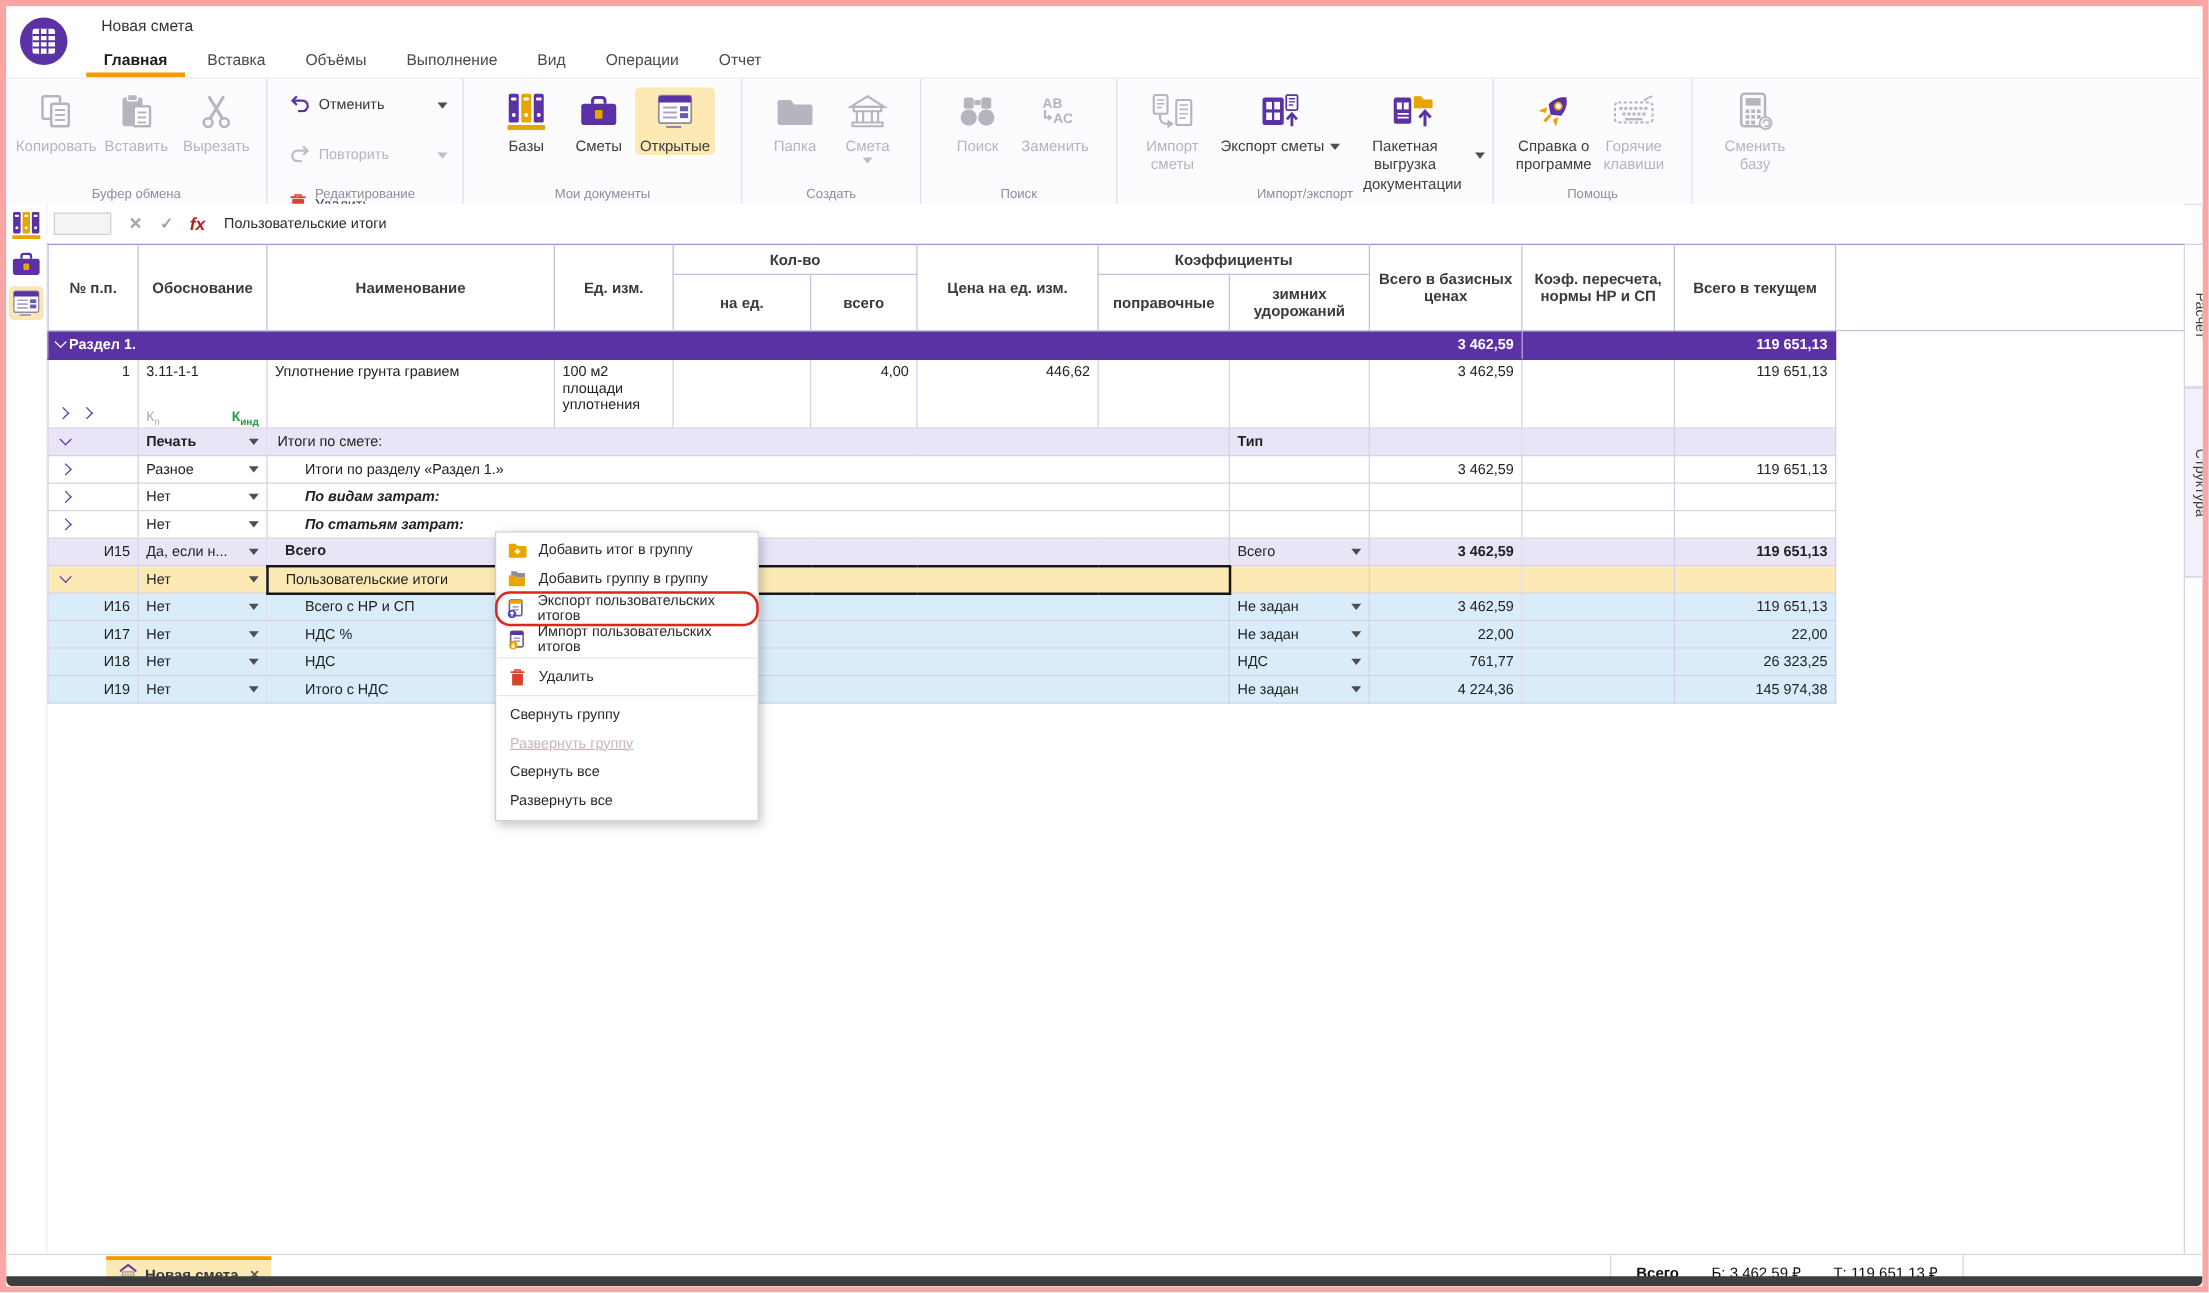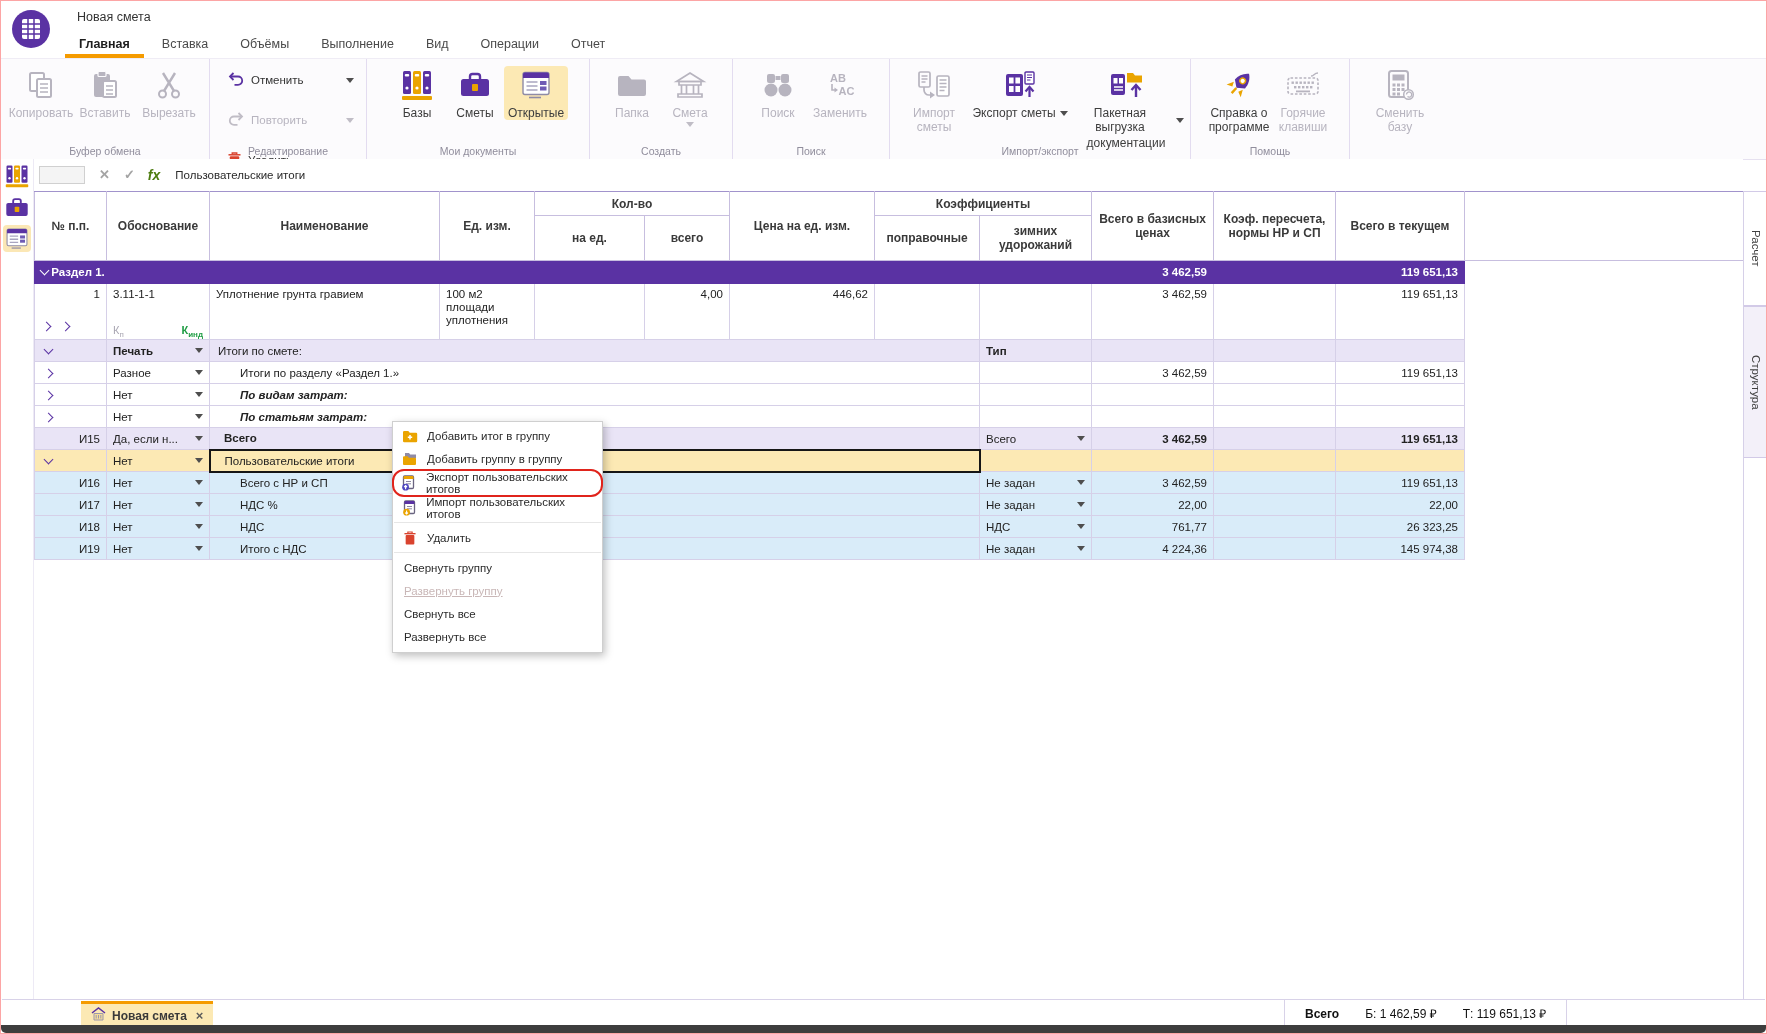--- a/index.html
+++ b/index.html
@@ -1,17 +1,17 @@
 <!DOCTYPE html>
 <html><head>
 <meta charset="utf-8">
 <style>
   html,body{margin:0;padding:0;background:#fff;}
   .app{position:relative;width:1767px;height:1034px;font-family:"Liberation Sans",sans-serif;
-       border:1px solid #fca5a5;box-sizing:border-box;background:#fff;overflow:hidden;}
+       border:5px solid #fca5a5;box-sizing:border-box;background:#fff;overflow:hidden;}
   
   .titlebar{position:absolute;left:0;top:0;width:100%;height:57px;background:#fff;}
   .logo{position:absolute;left:10px;top:8px;}
   .wtitle{position:absolute;left:76px;top:9px;font-size:12.5px;color:#333;}
   .rtabs{position:absolute;left:62px;top:30px;height:27px;display:flex;align-items:stretch;}
   .rtab{position:relative;padding:6px 16px 0;font-size:12.5px;color:#4a4a4a;cursor:default;}
   .rtab.active{font-weight:bold;color:#1d1d1d;}
   .rtab.active::after{content:"";position:absolute;left:2px;right:2px;bottom:0;height:4px;background:#f59b00;}
   
   .ribbon{position:absolute;left:0;top:57px;width:1766px;height:100px;background:#fcfbfd;
@@ -34,21 +34,21 @@
   .vitem .sp{flex:1;}
   svg text{font:bold 11px "Liberation Sans",sans-serif;fill:#b7b4bf;}
   
   .rail{position:absolute;left:0;top:158px;width:32px;height:840px;border-right:1px solid #edeaf5;background:#fff;}
   .railbtn{width:28px;margin:3px auto 4px;display:flex;justify-content:center;align-items:center;padding:2px 0;}
   .railbtn.sel{background:#fbe7b5;border-radius:4px;}
   
   .fbar{position:absolute;left:33px;top:158px;width:1709px;height:31px;display:flex;align-items:center;background:#fff;}
   .cellref{width:44px;height:16px;border:1px solid #d0d0d0;background:#f4f4f4;margin-left:5px;}
   .fico{font-size:13px;color:#a4a4a4;font-weight:bold;margin-left:14px;cursor:default;}
-  .fxico{font-size:14px;color:#4d7c0f;font-weight:bold;font-style:italic;margin-left:13px;}
+  .fxico{font-size:14px;color:#b91c1c;font-weight:bold;font-style:italic;margin-left:13px;}
   .fval{font-size:11.5px;color:#2a2a2a;margin-left:15px;padding-left:0;}
   
   .tablewrap{position:absolute;left:33px;top:190px;}
   table{border-collapse:collapse;table-layout:fixed;width:1709px;font-size:11.5px;color:#222;}
   td,th{border:1px solid #d6d0e8;padding:0 6px;overflow:hidden;white-space:nowrap;box-sizing:border-box;}
   thead th{border-color:#c7bedf;font-size:12px;font-weight:bold;color:#3a3a3a;text-align:center;
            vertical-align:middle;background:#fff;white-space:pre-line;}
   tr.h1 th{border-top:1px solid #a193cc;}
   tr.h1{height:24px;} tr.h2{height:45px;}
   th.fil,td.fil{border:none;background:#fff;}
@@ -859,18 +859,18 @@
     <span><svg width="15" height="14" viewBox="0 0 15 14">
           <path d="M1 6 7.5 1 14 6" fill="none" stroke="#5a32a3" stroke-width="1.5"></path>
           <path d="M3 6.5h9V13H3z" fill="#f5dd9a" stroke="#9b97ae" stroke-width="1"></path>
           <path d="M5.2 8v3.5M7.5 8v3.5M9.8 8v3.5" stroke="#9b97ae" stroke-width="1"></path>
         </svg></span>
     <span>Новая смета</span>
     <span class="x">×</span>
   </div>
   <div class="statusblk">
     <span class="slbl">Всего</span>
-    <span>Б: 1 462,59 ₽</span>
+    <span>Б: 3 462,59 ₽</span>
     <span>Т: 119 651,13 ₽</span>
   </div>
   <div class="darkstrip"></div>
 
 </div>
 
 </body></html>

